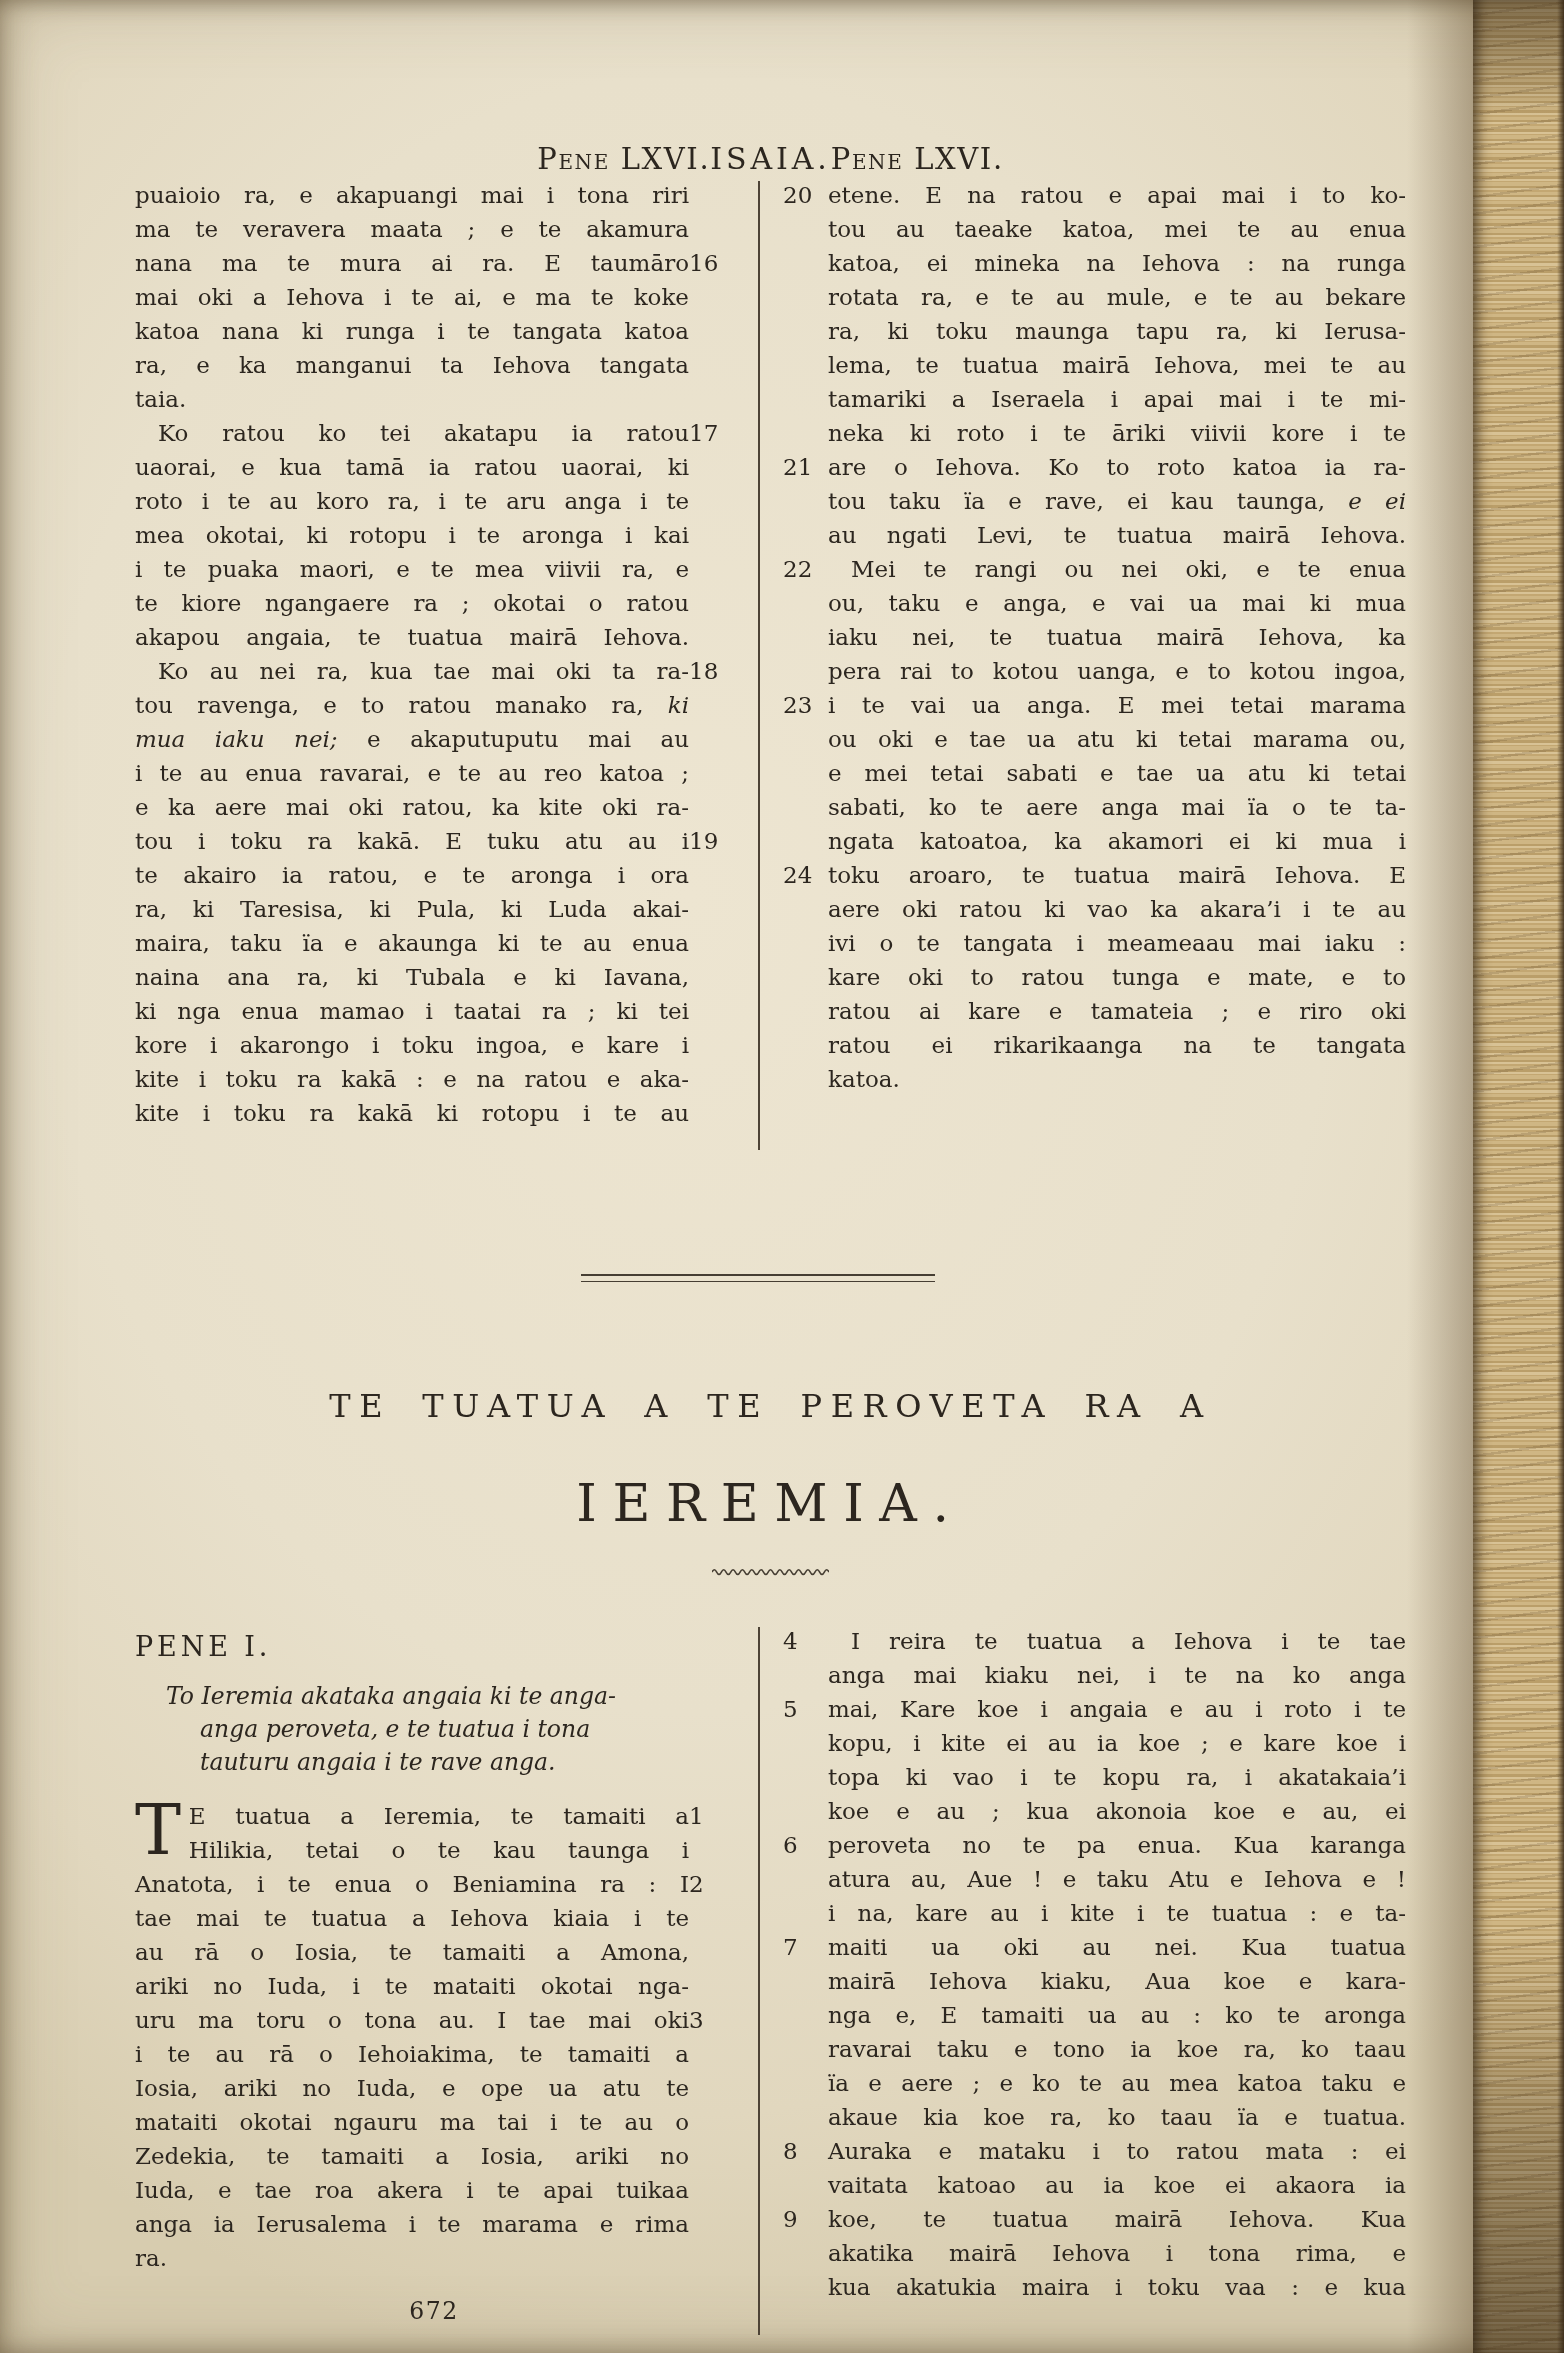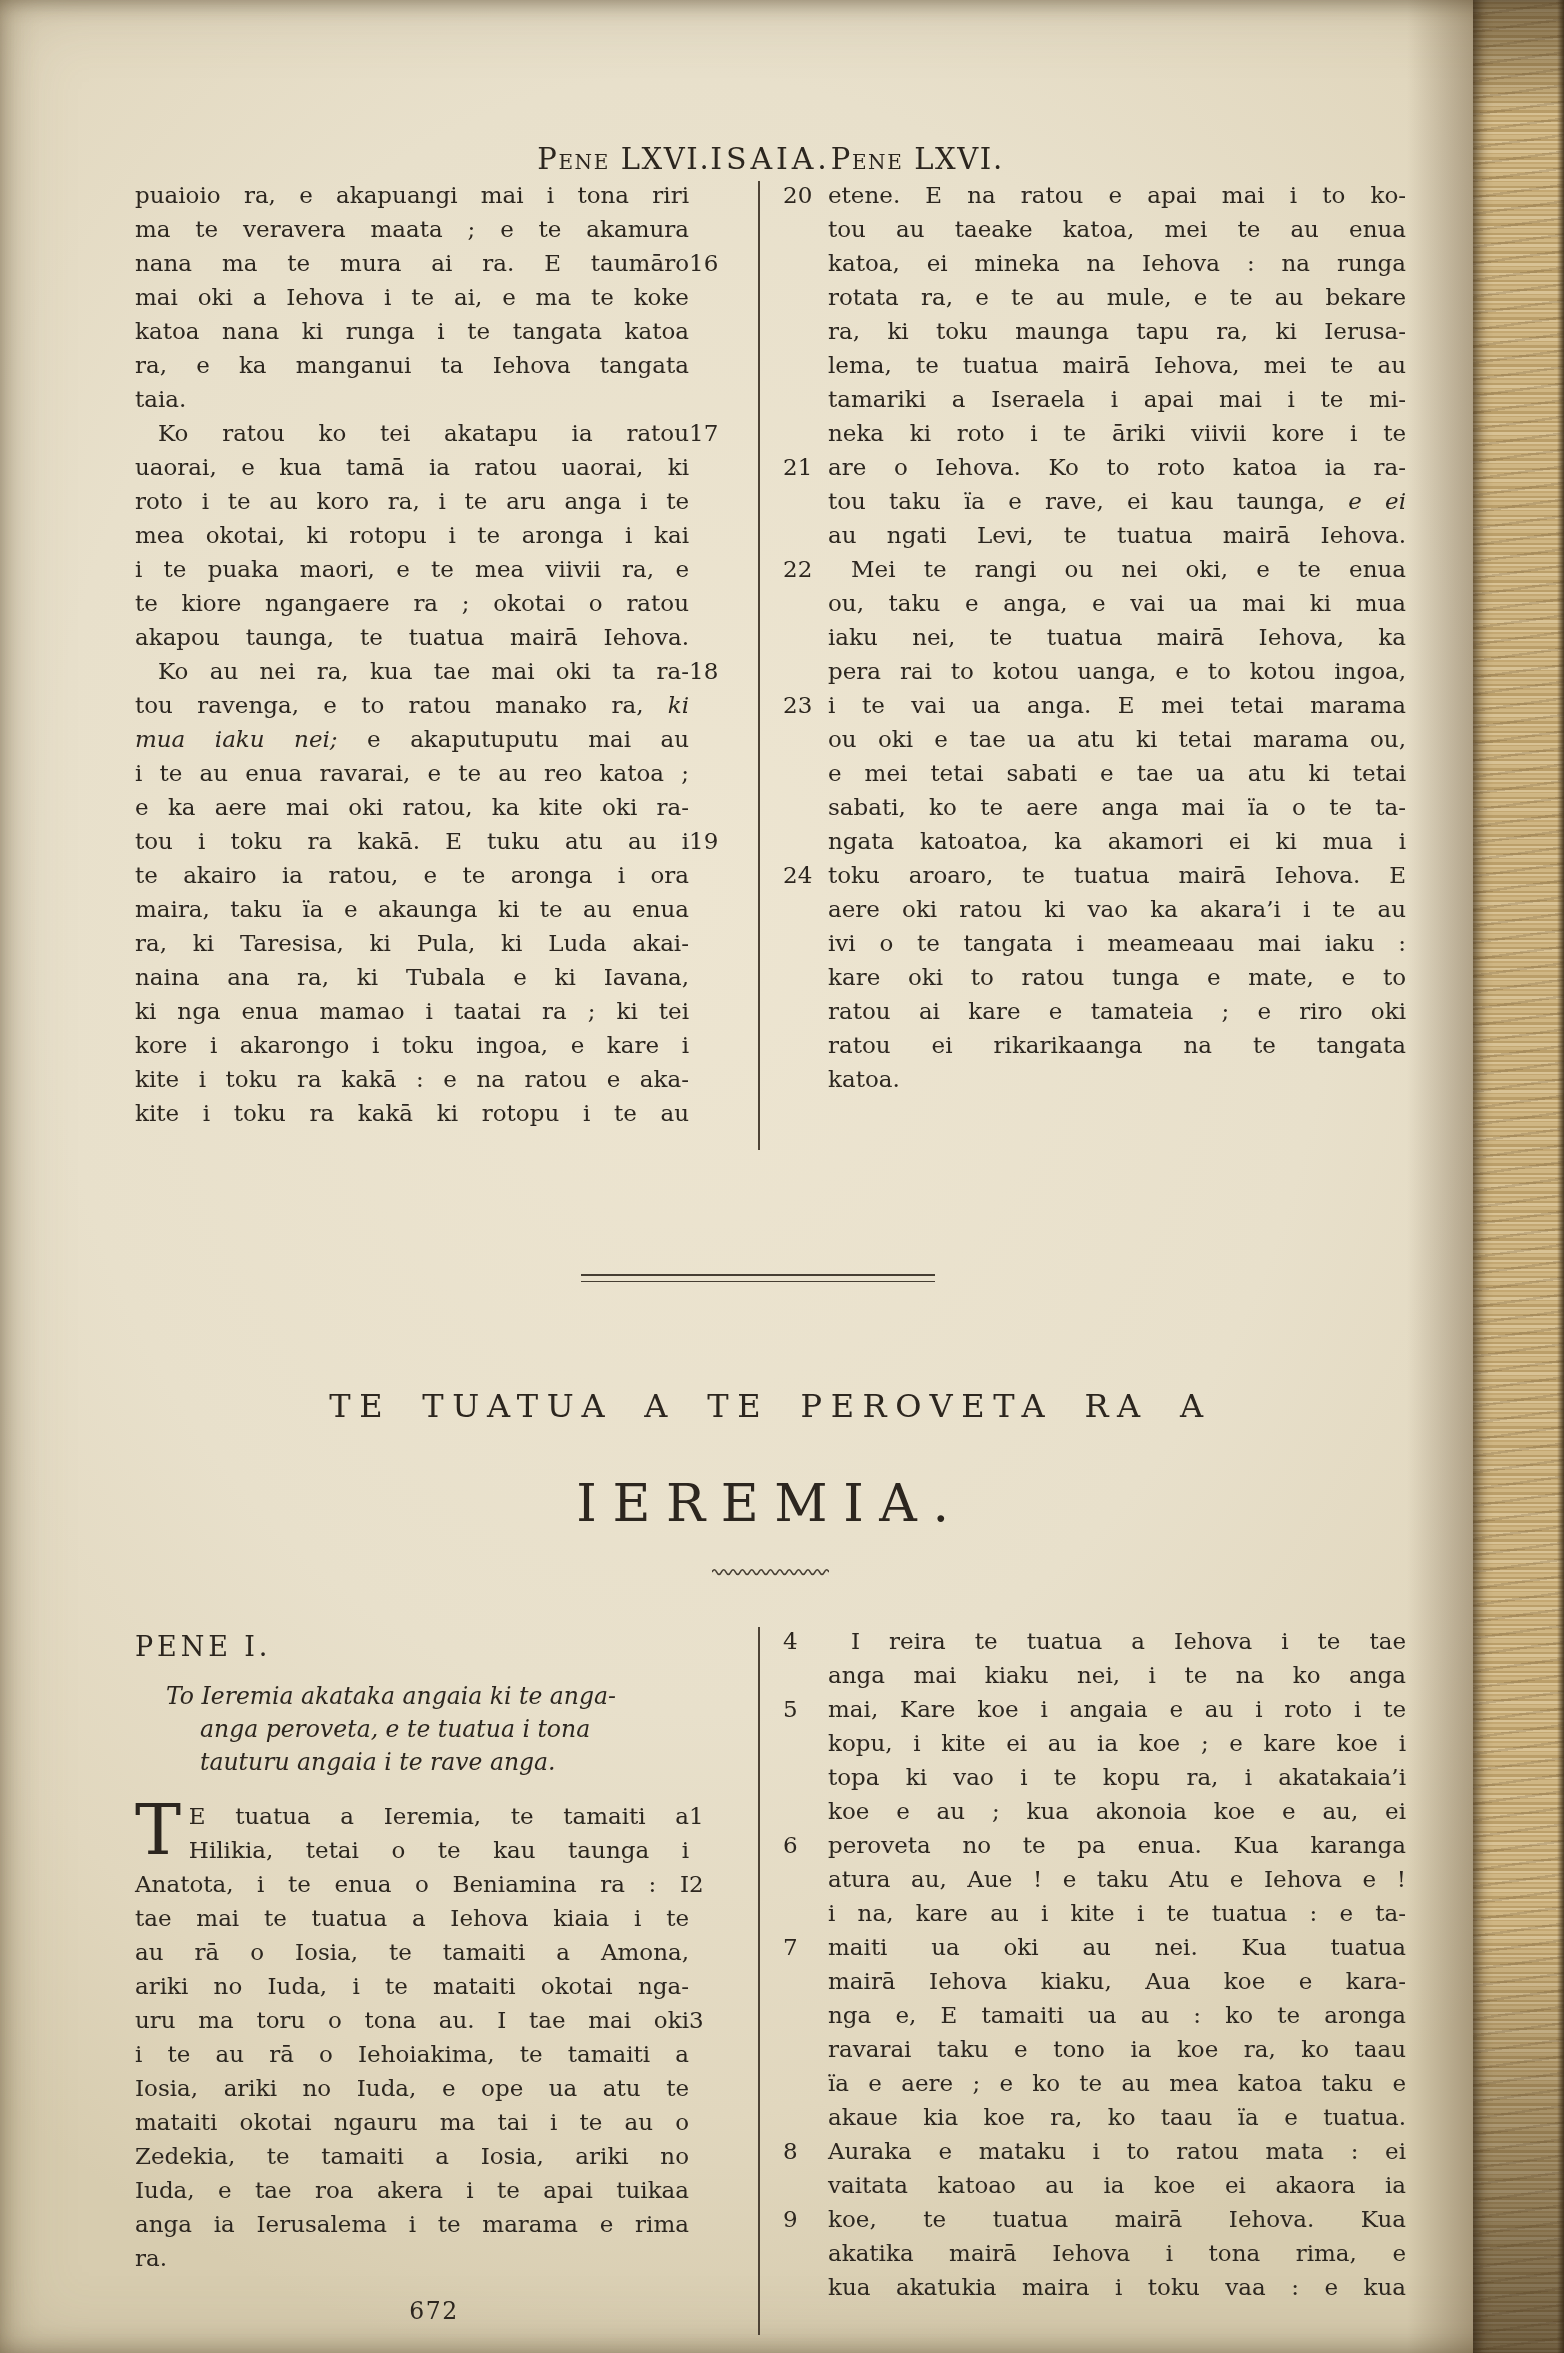--- a/index.html
+++ b/index.html
@@ -126,30 +126,30 @@
         <div class="line"><span class="ltext"><span>mai oki a Iehova i te ai, e ma te koke</span></span></div>
         <div class="line"><span class="ltext"><span>katoa nana ki runga i te tangata katoa</span></span></div>
         <div class="line"><span class="ltext"><span>ra, e ka manganui ta Iehova tangata</span></span></div>
         <div class="line end"><span class="ltext"><span>taia.</span></span></div>
         <div class="line"><span class="ltext"><span> Ko ratou ko tei akatapu ia ratou</span></span><span class="lnum">17</span></div>
         <div class="line"><span class="ltext"><span>uaorai, e kua tamā ia ratou uaorai, ki</span></span></div>
         <div class="line"><span class="ltext"><span>roto i te au koro ra, i te aru anga i te</span></span></div>
         <div class="line"><span class="ltext"><span>mea okotai, ki rotopu i te aronga i kai</span></span></div>
         <div class="line"><span class="ltext"><span>i te puaka maori, e te mea viivii ra, e</span></span></div>
         <div class="line"><span class="ltext"><span>te kiore ngangaere ra ; okotai o ratou</span></span></div>
-        <div class="line"><span class="ltext"><span>akapou taunga, te tuatua mairā Iehova.</span></span></div>
+        <div class="line"><span class="ltext"><span>akapou angaia, te tuatua mairā Iehova.</span></span></div>
         <div class="line"><span class="ltext"><span> Ko au nei ra, kua tae mai oki ta ra-</span></span><span class="lnum">18</span></div>
         <div class="line"><span class="ltext"><span>tou ravenga, e to ratou manako ra, </span><i>ki</i></span></div>
         <div class="line"><span class="ltext"><i>mua iaku nei;</i><span> e akaputuputu mai au</span></span></div>
         <div class="line"><span class="ltext"><span>i te au enua ravarai, e te au reo katoa ;</span></span></div>
         <div class="line"><span class="ltext"><span>e ka aere mai oki ratou, ka kite oki ra-</span></span></div>
         <div class="line"><span class="ltext"><span>tou i toku ra kakā. E tuku atu au i</span></span><span class="lnum">19</span></div>
         <div class="line"><span class="ltext"><span>te akairo ia ratou, e te aronga i ora</span></span></div>
+        <div class="line"><span class="ltext"><span>ra, ki Taresisa, ki Pula, ki Luda akai-</span></span></div>
         <div class="line"><span class="ltext"><span>maira, taku ïa e akaunga ki te au enua</span></span></div>
-        <div class="line"><span class="ltext"><span>ra, ki Taresisa, ki Pula, ki Luda akai-</span></span></div>
         <div class="line"><span class="ltext"><span>naina ana ra, ki Tubala e ki Iavana,</span></span></div>
         <div class="line"><span class="ltext"><span>ki nga enua mamao i taatai ra ; ki tei</span></span></div>
         <div class="line"><span class="ltext"><span>kore i akarongo i toku ingoa, e kare i</span></span></div>
         <div class="line"><span class="ltext"><span>kite i toku ra kakā : e na ratou e aka-</span></span></div>
         <div class="line"><span class="ltext"><span>kite i toku ra kakā ki rotopu i te au</span></span></div>
       </div>
     <div class="divider"></div>
     <div class="col col-r" id="isa-right">
         <div class="line"><span class="ltext"><span>etene. E na ratou e apai mai i to ko-</span></span><span class="lnum">20</span></div>
         <div class="line"><span class="ltext"><span>tou au taeake katoa, mei te au enua</span></span></div>

